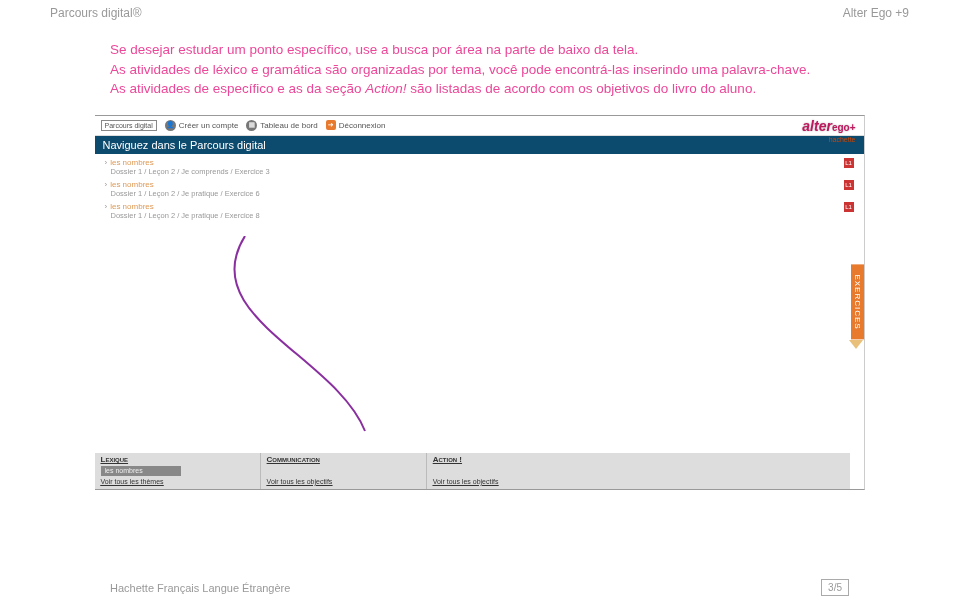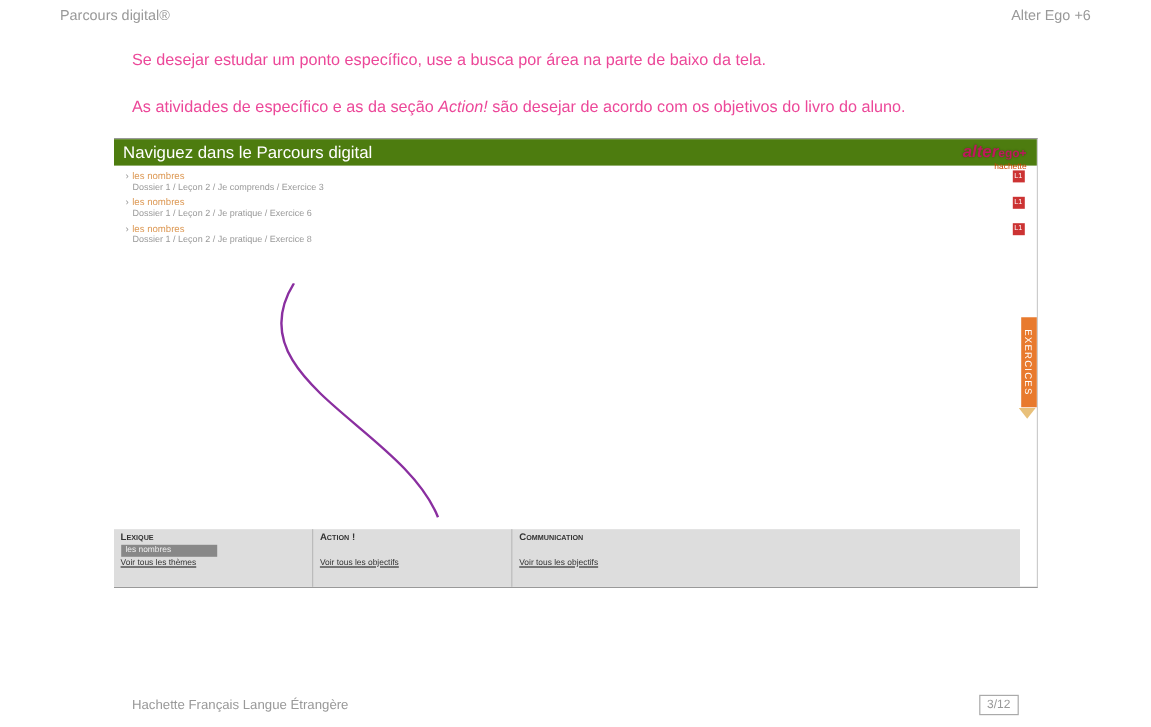--- a/index.html
+++ b/index.html
@@ -43,21 +43,21 @@
   }
   .tb-icon.orange { background: #e87a2e; border-radius: 2px; width: 10px; height: 10px; }
   .brand {
     position: absolute; right: 8px; top: 2px;
     font-size: 14px; color: #be185d; font-style: italic; font-weight: bold;
     text-shadow: 0 0 2px rgba(0,0,0,0.3);
   }
   .brand .ego { font-size: 10px; font-style: normal; }
   .hach { position: absolute; right: 8px; top: 20px; font-size: 7px; color: #c40; }
   .navstrip {
-    background: #4d7c0f; color: #fff; font-size: 14px; padding: 3px 8px;
+    background: #0c4a6e; color: #fff; font-size: 11px; padding: 3px 8px;
   }
   .results {
     padding: 4px 10px;
   }
   .res-row { margin-bottom: 4px; }
   .res-title { color: #d95; font-size: 8px; display: flex; align-items: center; gap: 3px; }
   .res-title::before { content: "›"; color: #999; }
   .res-path { color: #999; font-size: 7.5px; margin-left: 6px; }
   .res-badge {
     float: right; width: 10px; height: 10px; background: #c33;
@@ -75,22 +75,23 @@
     padding: 10px 2px;
   }
   .ex-tri {
     position: absolute; right: 0; top: calc(50% + 38px);
     width: 0; height: 0; border-left: 7px solid transparent; border-right: 7px solid transparent;
     border-top: 9px solid #e8c07a;
     transform: translateX(-1px);
   }
   .bottombar {
     position: absolute; left: 0; right: 14px; bottom: 0;
-    background: #ddd; height: 48px;
+    background: #ddd; height: 36px;
     display: flex;
+    text-decoration: underline;
   }
   .bb-col {
     flex: 0 0 22%;
     border-right: 1px solid #bbb;
     padding: 2px 6px 0 6px;
     display: flex; flex-direction: column; gap: 2px;
   }
   .bb-col:last-child { border-right: none; }
   .bb-head { font-variant: small-caps; font-size: 8px; color: #333; font-weight: 600; }
   .bb-input {
@@ -104,31 +105,46 @@
     padding: 0 60px;
     position: absolute; bottom: 10px; left: 50px; right: 50px;
   }
   .page-box { border: 1px solid #aaa; padding: 2px 6px; font-size: 10px; }
 </style>
 </head>
 <body>
 
 <div class="hdr">
   <span>Parcours digital®</span>
-  <span>Alter Ego +6</span>
+  <span>Alter Ego +9</span>
 </div>
 
 <p class="body-text">
   <span>Se desejar estudar um ponto específico, use a busca por área na parte de baixo da tela.</span><br>
-  <br>
-  <span>As atividades de específico e as da seção </span><span class="italic">Action!</span><span> são desejar de acordo com os objetivos do livro do aluno.</span>
+  <span>As atividades de léxico e gramática são organizadas por tema, você pode encontrá-las inserindo uma palavra-chave.</span><br>
+  <span>As atividades de específico e as da seção </span><span class="italic">Action!</span><span> são listadas de acordo com os objetivos do livro do aluno.</span>
 </p>
 
 <div class="screenshot">
 
+  <div class="topbar">
+    <span class="logo-pd">Parcours digital</span>
+    <span class="tb-item">
+      <span class="tb-icon">👤</span>
+      <span>Créer un compte</span>
+    </span>
+    <span class="tb-item">
+      <span class="tb-icon">▦</span>
+      <span>Tableau de bord</span>
+    </span>
+    <span class="tb-item">
+      <span class="tb-icon orange">➜</span>
+      <span>Déconnexion</span>
+    </span>
+  </div>
 
   <div class="brand">
     <span>alter</span><span class="ego">ego+</span>
   </div>
   <div class="hach">hachette</div>
 
   <div class="navstrip">Naviguez dans le Parcours digital</div>
 
   <div class="results">
     <div class="res-row">
@@ -155,28 +171,28 @@
   <div class="exercices-tab">EXERCICES</div>
   <div class="ex-tri"></div>
 
   <div class="bottombar">
     <div class="bb-col">
       <span class="bb-head">Lexique</span>
       <input class="bb-input" value="les nombres" style="">
       <span class="bb-link">Voir tous les thèmes</span>
     </div>
     <div class="bb-col">
-      <span class="bb-head">Action !</span>
+      <span class="bb-head">Communication</span>
       <span style="height:10px"></span>
       <span class="bb-link">Voir tous les objectifs</span>
     </div>
     <div class="bb-col">
-      <span class="bb-head">Communication</span>
+      <span class="bb-head">Action !</span>
       <span style="height:10px"></span>
       <span class="bb-link">Voir tous les objectifs</span>
     </div>
   </div>
 </div>
 
 <div class="footer">
   <span>Hachette Français Langue Étrangère</span>
-  <span class="page-box">3/12</span>
+  <span class="page-box">3/5</span>
 </div>
 
 </body></html>

